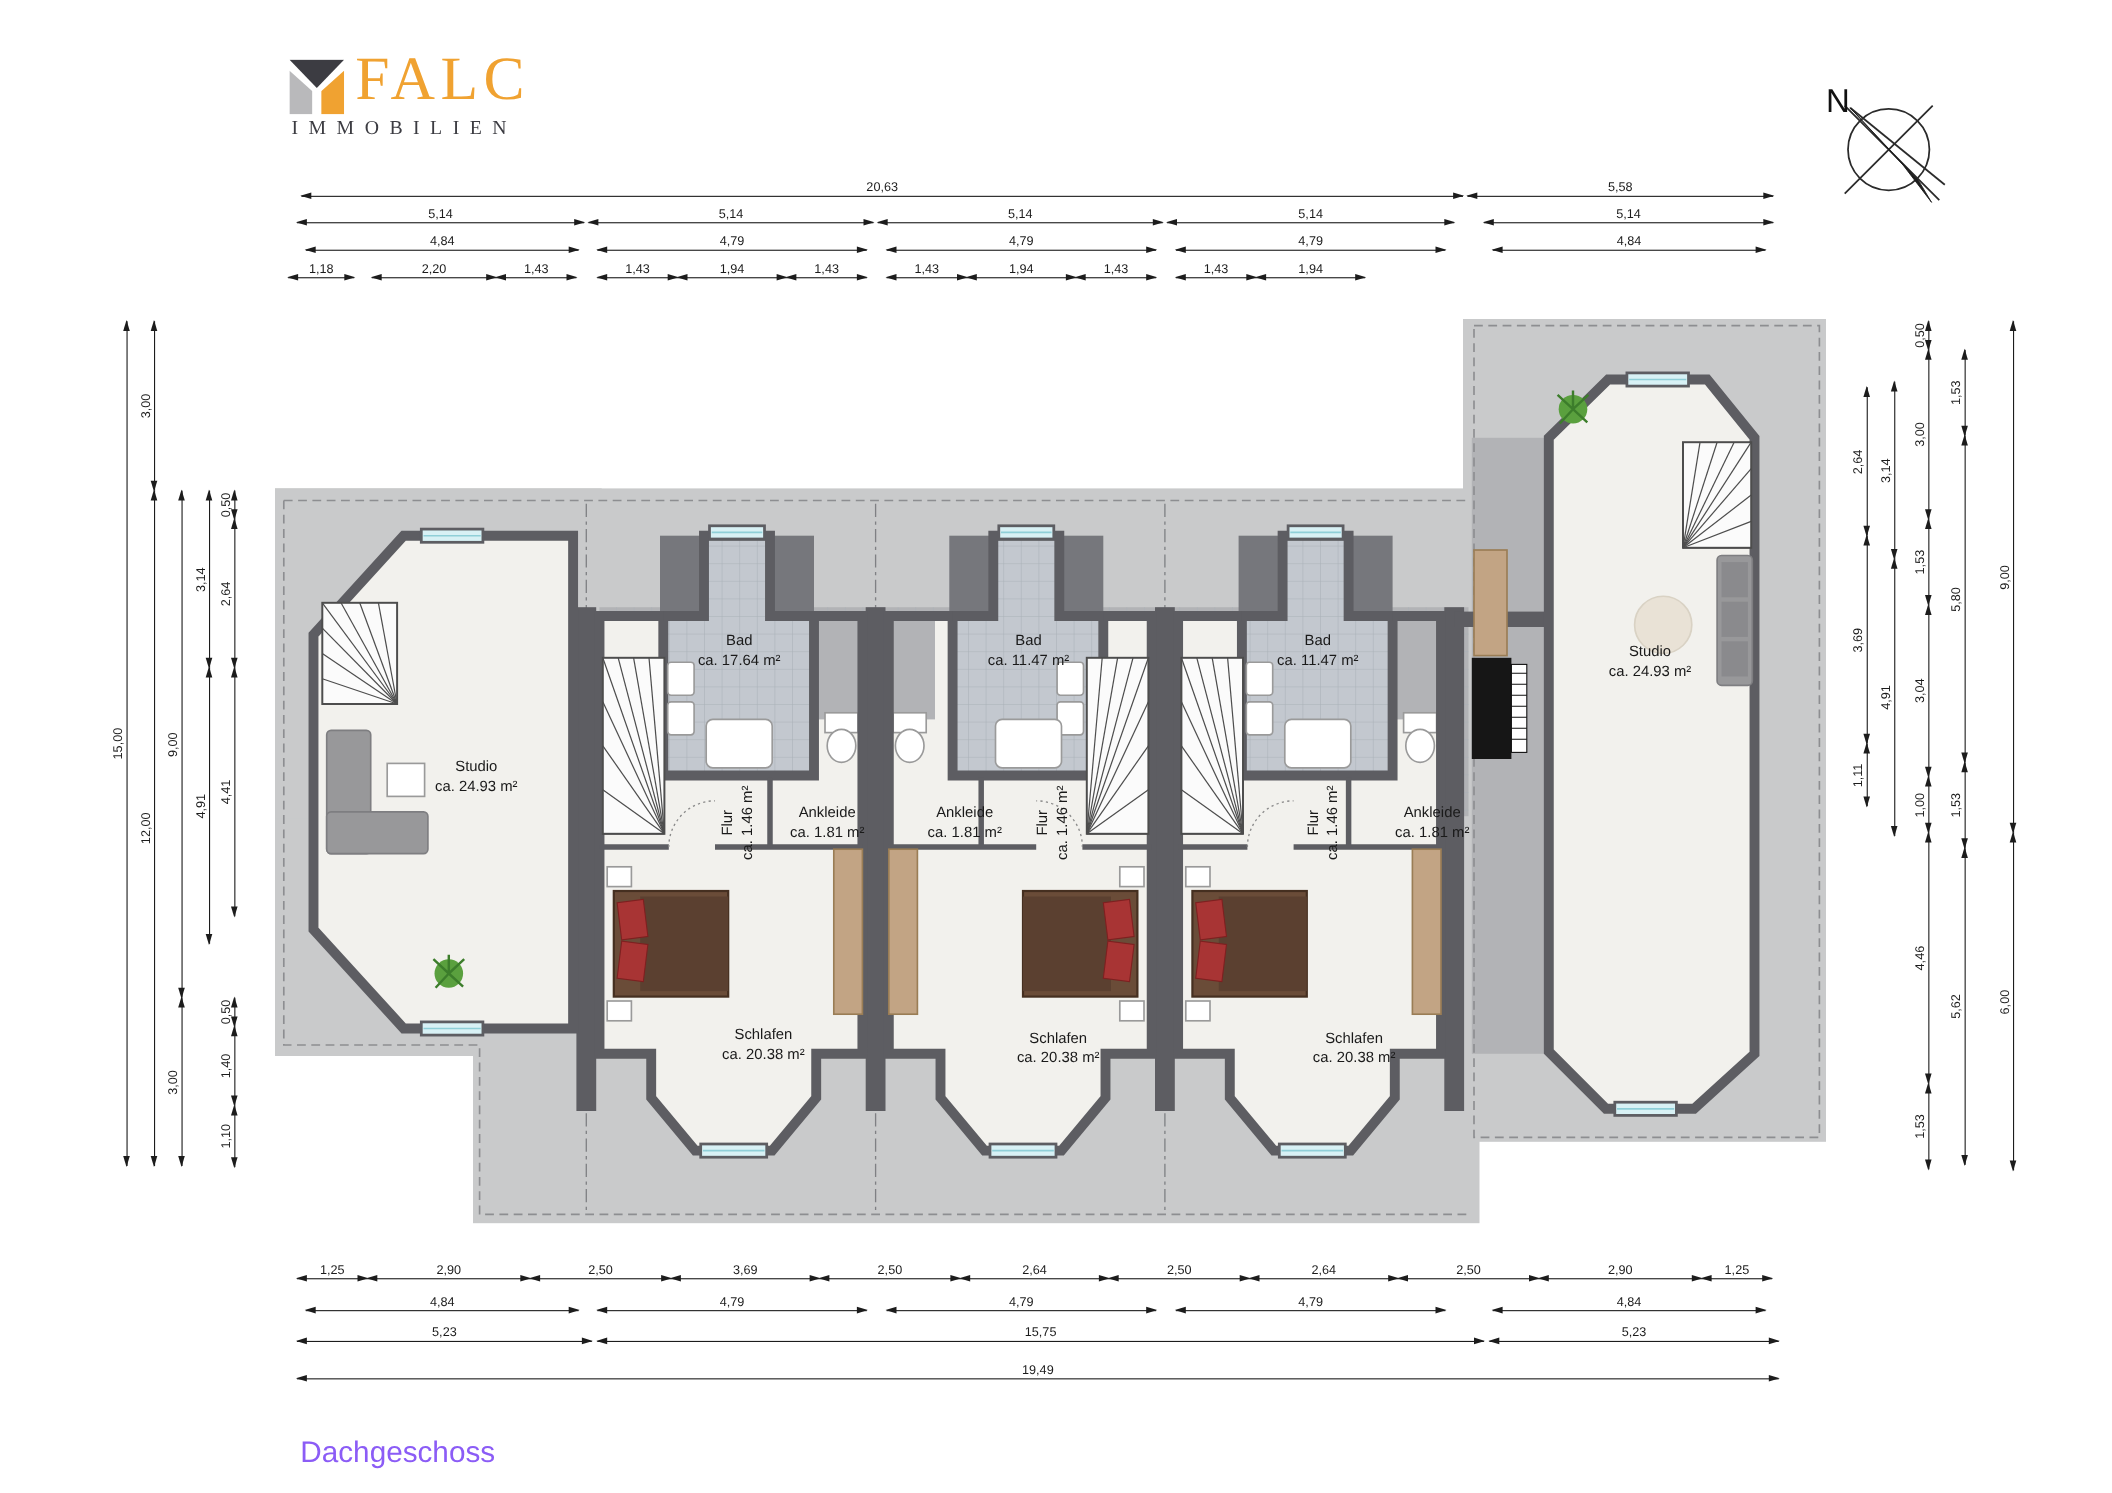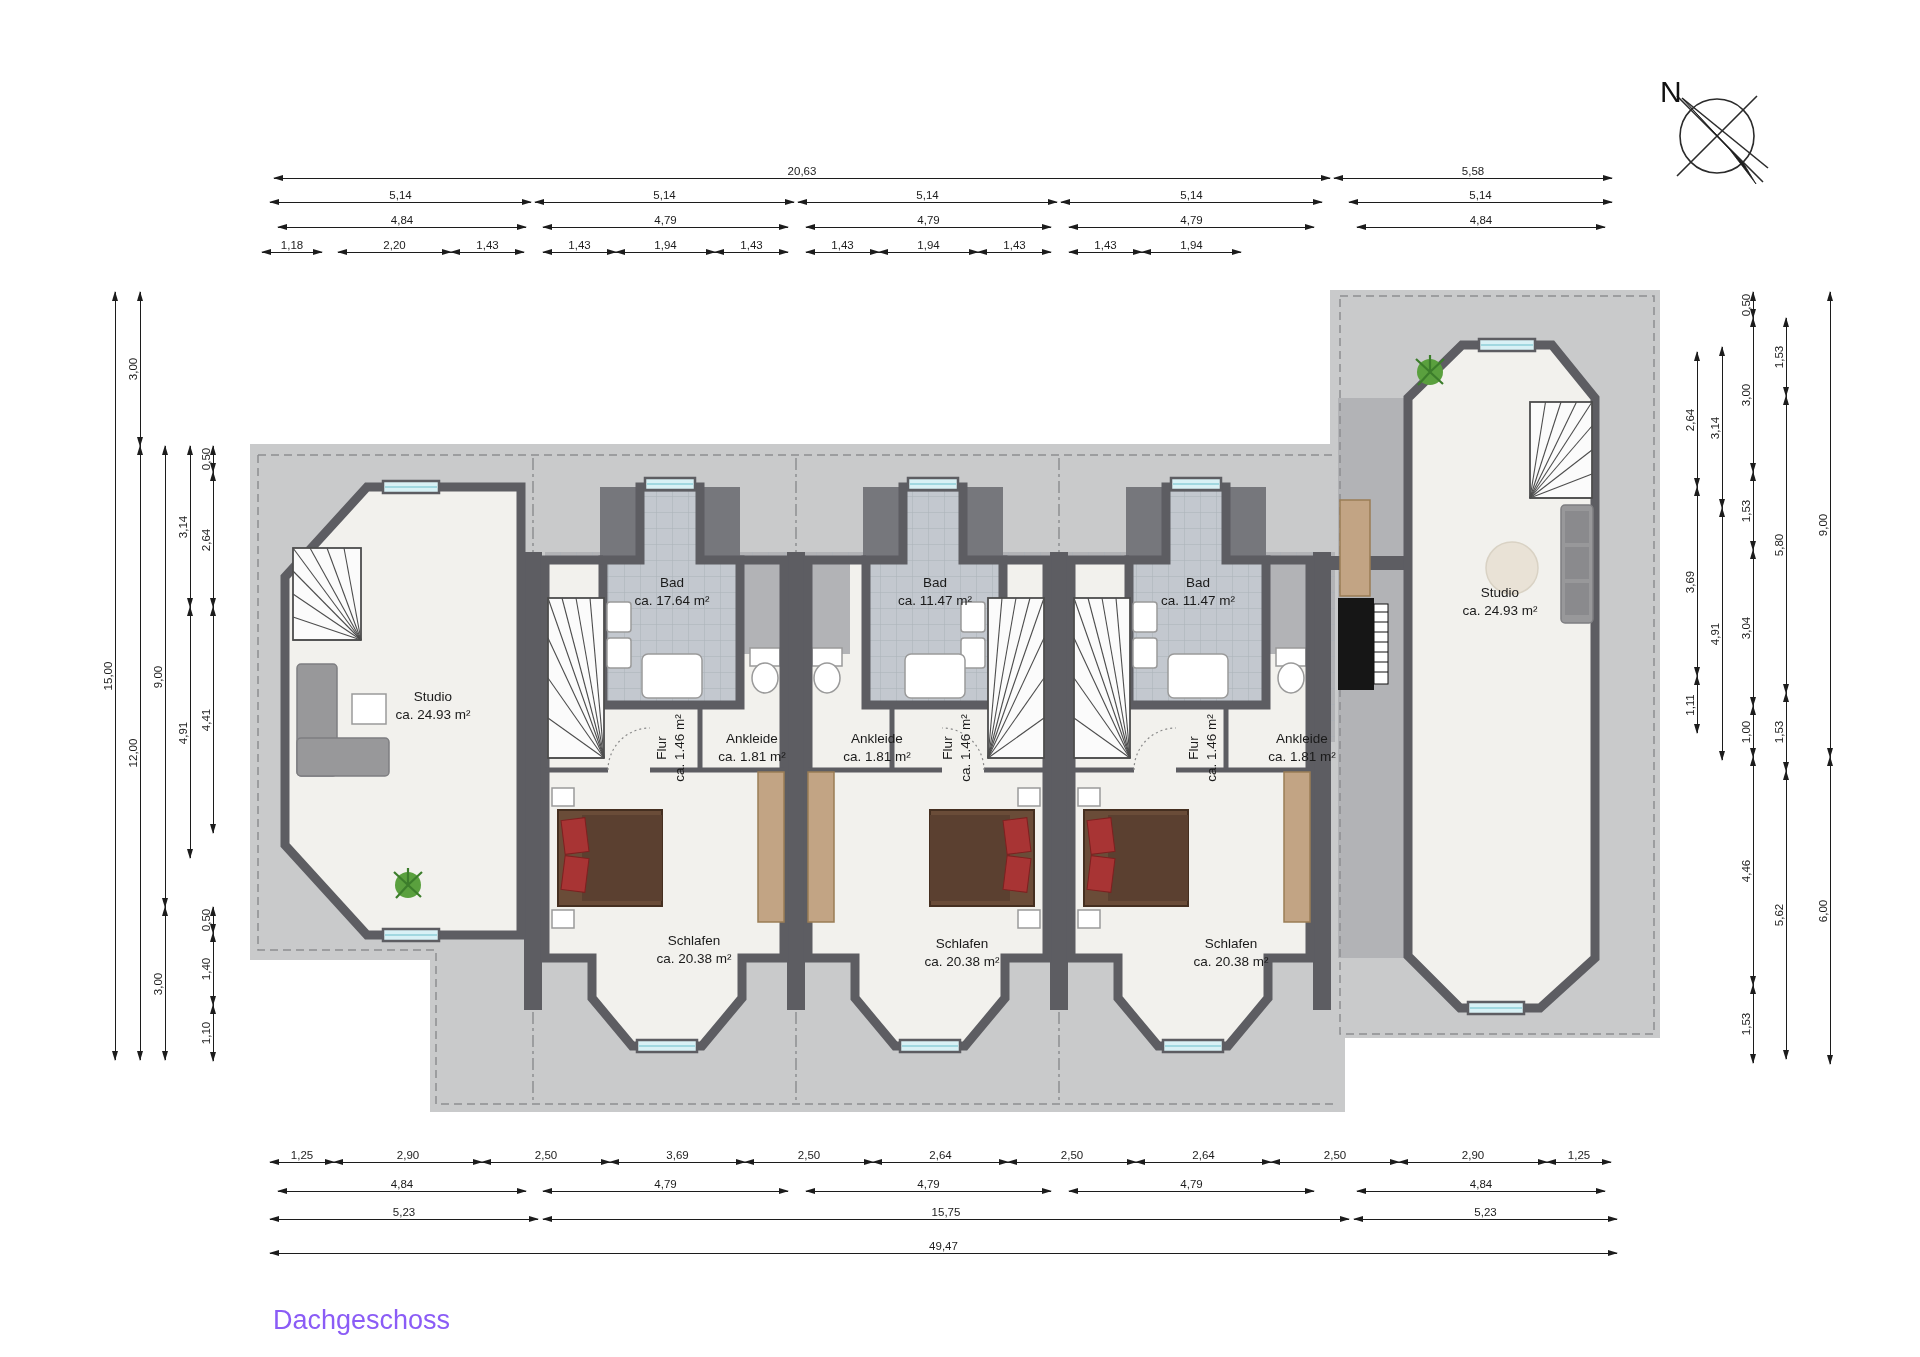--- a/index.html
+++ b/index.html
@@ -65,20 +65,29 @@
   .compass-line{stroke:#2b2b2b;stroke-width:1.6;fill:none}
   .compass-needle{fill:#1d1d1d;stroke:#1d1d1d;stroke-width:.8}
   #compass{position:absolute;left:1640px;top:58px;width:200px;height:150px}
   #compass .nlab{font-size:30px;fill:#111;font-family:"Liberation Sans",sans-serif}
 </style>
 </head>
 <body>
 
 <div id="stage">
 
+  <div id="logo">
+    <div class="logo-icon">
+      <div class="p lp-gray"></div>
+      <div class="p lp-orange"></div>
+      <div class="p lp-dark"></div>
+    </div>
+    <div class="logo-falc">FALC</div>
+    <div class="logo-sub">IMMOBILIEN</div>
+  </div>
 
   <svg id="compass" viewBox="0 0 200 150">
     <circle cx="77" cy="78" r="37" class="compass-line"></circle>
     <path class="compass-line" d="M37 38 L123 124 M37 118 L117 38"></path>
     <path class="compass-line" d="M42 40 L128 110" stroke-width="1"></path>
     <polygon class="compass-needle" points="42,40 104,106 116,126 90,92"></polygon>
     <text class="nlab" x="20" y="44">N</text>
   </svg>
 
   <svg id="plan" width="1920" height="1357" viewBox="0 0 1920 1357" style="position:absolute;left:0;top:0">
@@ -424,21 +433,21 @@
       <div class="dim h" style="left: 270px; top: 1219px; width: 268px; height: 0px;">
         <span class="lbl">5,23</span>
       </div>
       <div class="dim h" style="left: 543px; top: 1219px; width: 806px; height: 0px;">
         <span class="lbl">15,75</span>
       </div>
       <div class="dim h" style="left: 1354px; top: 1219px; width: 263px; height: 0px;">
         <span class="lbl">5,23</span>
       </div>
       <div class="dim h" style="left: 270px; top: 1253px; width: 1347px; height: 0px;">
-        <span class="lbl">49,47</span>
+        <span class="lbl">19,49</span>
       </div>
       <div class="dim v" style="left: 115px; top: 292px; height: 768px; width: 0px;">
         <span class="lbl">15,00</span>
       </div>
       <div class="dim v" style="left: 140px; top: 292px; height: 154px; width: 0px;">
         <span class="lbl">3,00</span>
       </div>
       <div class="dim v" style="left: 140px; top: 446px; height: 614px; width: 0px;">
         <span class="lbl">12,00</span>
       </div>

